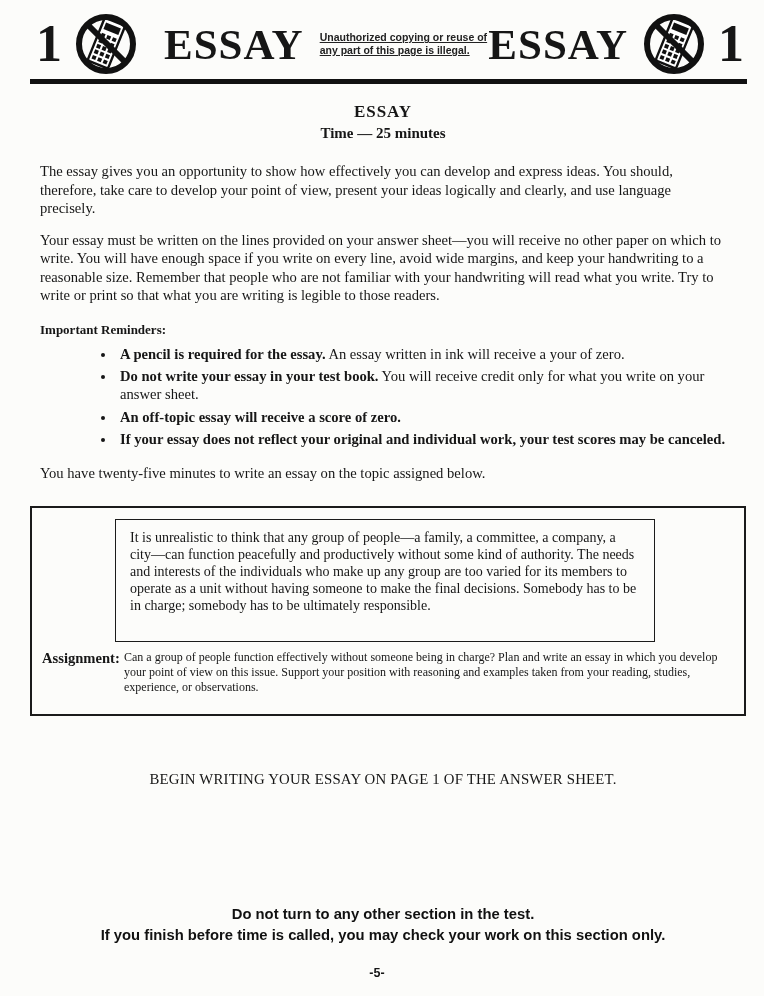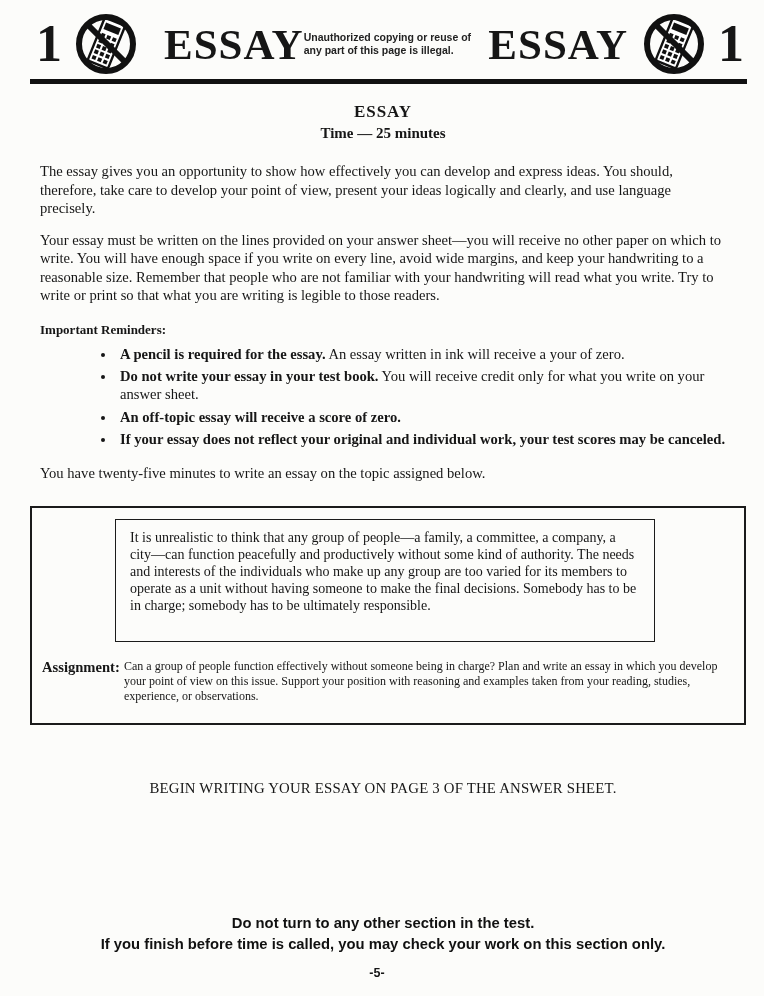--- a/index.html
+++ b/index.html
@@ -31,22 +31,24 @@
     font-size: 43px;
     font-weight: 700;
     letter-spacing: 1px;
     line-height: 1;
   }
   .title-left { margin-left: 26px; }
   .copyright {
     font-family: "Liberation Sans", "DejaVu Sans", sans-serif;
     font-size: 10.5px;
     line-height: 1.2;
+    margin-left: 16px;
     font-weight: 700;
     color: #222;
+    text-decoration: underline;
   }
   .title-right { margin-left: auto; }
   .icon-right { margin-left: 14px; }
   .num-right { margin-left: 12px; }
   .head-rule {
     height: 5px;
     background: #111;
     margin: 3px 17px 0 30px;
   }
   
@@ -105,21 +107,21 @@
     border: 1.5px solid #1b1b1b;
     margin: 0 77px 0 73px;
     padding: 9px 14px 27px;
   }
   .excerpt-box p {
     font-size: 14px;
     line-height: 1.22;
   }
   .assignment-row {
     display: flex;
-    margin-top: 17px;
+    margin-top: 8px;
     padding-right: 4px;
   }
   .assignment-label {
     flex: 0 0 82px;
     font-size: 14.6px;
     font-weight: 700;
   }
   .assignment-text {
     flex: 1;
     font-size: 12px;
@@ -247,21 +249,21 @@
       <div class="excerpt-box">
         <p>It is unrealistic to think that any group of people—a family, a committee, a company, a city—can function peacefully and productively without some kind of authority. The needs and interests of the individuals who make up any group are too varied for its members to operate as a unit without having someone to make the final decisions. Somebody has to be in charge; somebody has to be ultimately responsible.</p>
       </div>
 
       <div class="assignment-row">
         <span class="assignment-label">Assignment:</span>
         <p class="assignment-text">Can a group of people function effectively without someone being in charge? Plan and write an essay in which you develop your point of view on this issue. Support your position with reasoning and examples taken from your reading, studies, experience, or observations.</p>
       </div>
     </div>
 
-    <p class="begin-note">BEGIN WRITING YOUR ESSAY ON PAGE 3 OF THE ANSWER SHEET.</p>
+    <p class="begin-note">BEGIN WRITING YOUR ESSAY ON PAGE 1 OF THE ANSWER SHEET.</p>
 
     <div class="warning">
       <div>Do not turn to any other section in the test.</div>
       <div>If you finish before time is called, you may check your work on this section only.</div>
     </div>
   </main>
 
   <div class="pagenum">-5-</div>
 </div>
 

